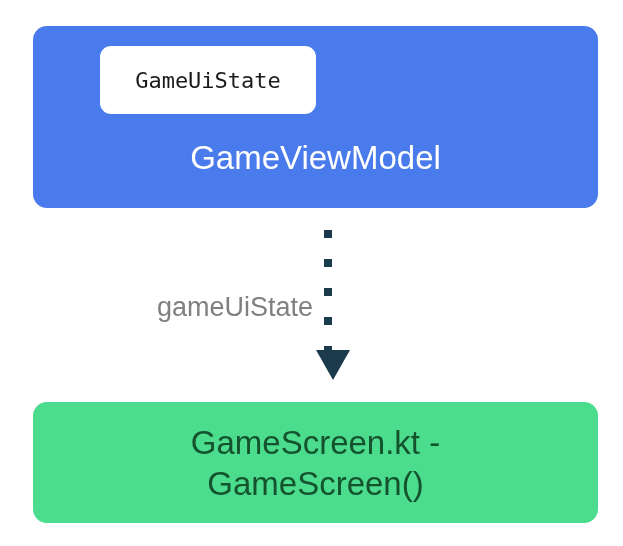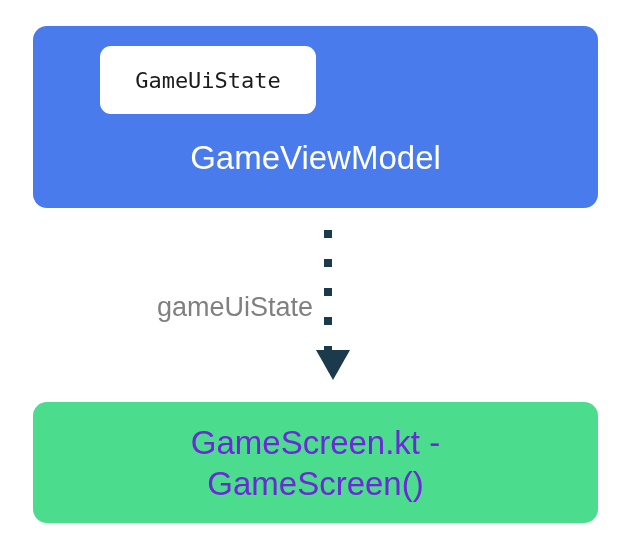--- a/index.html
+++ b/index.html
@@ -127,21 +127,21 @@
     display: flex;
     align-items: center;
     justify-content: center;
     box-sizing: border-box;
   }
 
   .node-screen-title {
     text-align: center;
     font-family: "Liberation Sans", sans-serif;
     font-size: 33px;
-    color: #6d28d9;
+    color: #14532d;
     line-height: 41px;
     white-space: pre-line;
   }
 </style>
 </head>
 <body>
 
 <div id="diagram">
 
   <div class="node-viewmodel">

